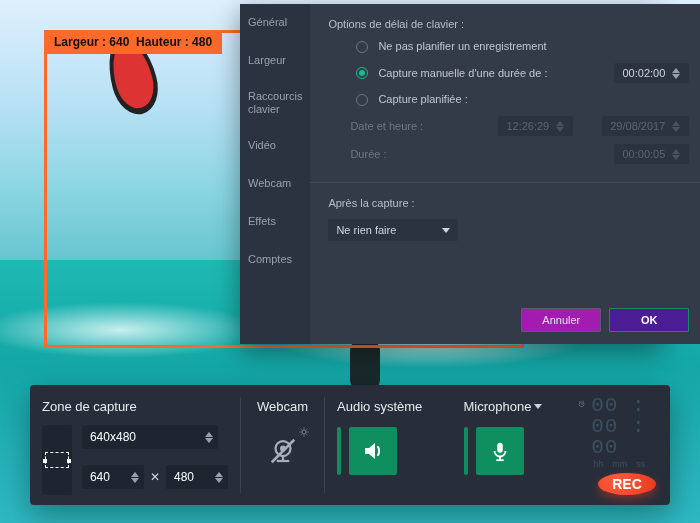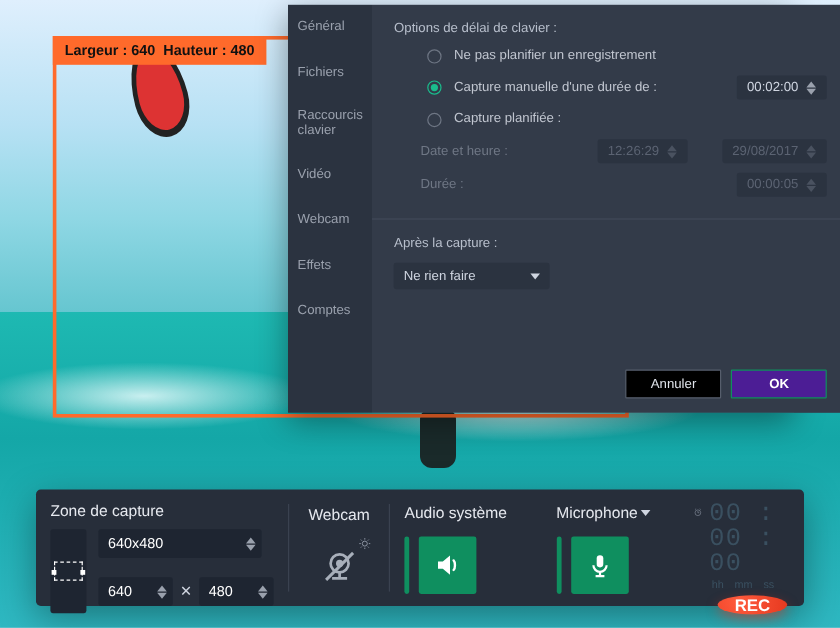--- a/index.html
+++ b/index.html
@@ -33,24 +33,24 @@
   .valbox.dim { color:#5b6372; }
   .stepper { width:10px; display:flex; flex-direction:column; align-items:center; gap:1px; }
   .tri-up { width:0;height:0;border-left:4px solid transparent;border-right:4px solid transparent;border-bottom:5px solid #9aa1ad;}
   .tri-down { width:0;height:0;border-left:4px solid transparent;border-right:4px solid transparent;border-top:5px solid #9aa1ad;}
   .stepper.dim .tri-up{border-bottom-color:#4a5260}
   .stepper.dim .tri-down{border-top-color:#4a5260}
   .divider { height:1px; background:#424a58; margin:18px -18px 14px; }
   .select { background:#2b3340; color:#cfd5e0; font-size:11px; padding:5px 8px; width:130px; display:flex; justify-content:space-between; align-items:center; border-radius:2px;}
   .select .tri-down{border-top-color:#cfd5e0}
   .dlg-btns { position:absolute; right:18px; bottom:12px; display:flex; gap:8px; }
-  .btn { font-size:11px; padding:5px 0; width:80px; text-align:center; border:1px solid #565e6c; color:#dfe3ea; background:#000000; border-radius:1px; cursor:pointer;}
+  .btn { font-size:11px; padding:5px 0; width:80px; text-align:center; border:1px solid #565e6c; color:#dfe3ea; background:#a21caf; border-radius:1px; cursor:pointer;}
   .btn.ok { background:#4c1d95; border-color:#0f8f5f; color:#fff; font-weight:bold;}
   
-  .toolbar { position:absolute; left:30px; right:30px; bottom:18px; height:97px; background:#272e3a; border-radius:4px; display:flex; align-items:stretch; padding:0; color:#cfd5e0; box-shadow:0 10px 30px rgba(0,0,0,.35); }
+  .toolbar { position:absolute; left:30px; right:30px; bottom:18px; height:120px; background:#272e3a; border-radius:4px; display:flex; align-items:stretch; padding:0; color:#cfd5e0; box-shadow:0 10px 30px rgba(0,0,0,.35); }
   .tb-sec { display:flex; flex-direction:column; padding:10px 12px; }
   .tb-sec .head { font-size:13px; color:#e6e9ef; height:22px; display:flex; align-items:center; gap:3px;}
   .tri-dd { width:0;height:0;border-left:4px solid transparent;border-right:4px solid transparent;border-top:5px solid #cfd5e0;}
   .zone { width:210px; }
   .zone-body { display:flex; gap:10px; margin-top:8px; }
   .zone-icon { width:52px; height:70px; background:#1e2531; border-radius:2px; display:flex; align-items:center; justify-content:center; }
   .zone-icon .rect { width:24px; height:16px; border:1px dashed #fff; position:relative;}
   .zone-icon .hdl { position:absolute; width:4px; height:4px; background:#fff; }
   .zone-icon .hdl.l{left:-3px;top:6px}.zone-icon .hdl.r{right:-3px;top:6px}
   .zone-fields { display:flex; flex-direction:column; gap:16px; flex:1;}
@@ -90,21 +90,21 @@
 
 <div class="capture-rect">
   <div class="capture-label">
     <span>Largeur : 640</span>&nbsp;&nbsp;<span>Hauteur : 480</span>
   </div>
 </div>
 
 <div class="settings">
   <div class="tabs">
     <div class="tab">Général</div>
-    <div class="tab">Fichiers</div>
+    <div class="tab">Largeur</div>
     <div class="tab" style="white-space:pre-line">Raccourcis clavier</div>
     <div class="tab">Vidéo</div>
     <div class="tab">Webcam</div>
     <div class="tab">Effets</div>
     <div class="tab">Comptes</div>
   </div>
   <div class="pane">
     <div class="sect-title">Options de délai de clavier :</div>
 
     <div class="opt">

